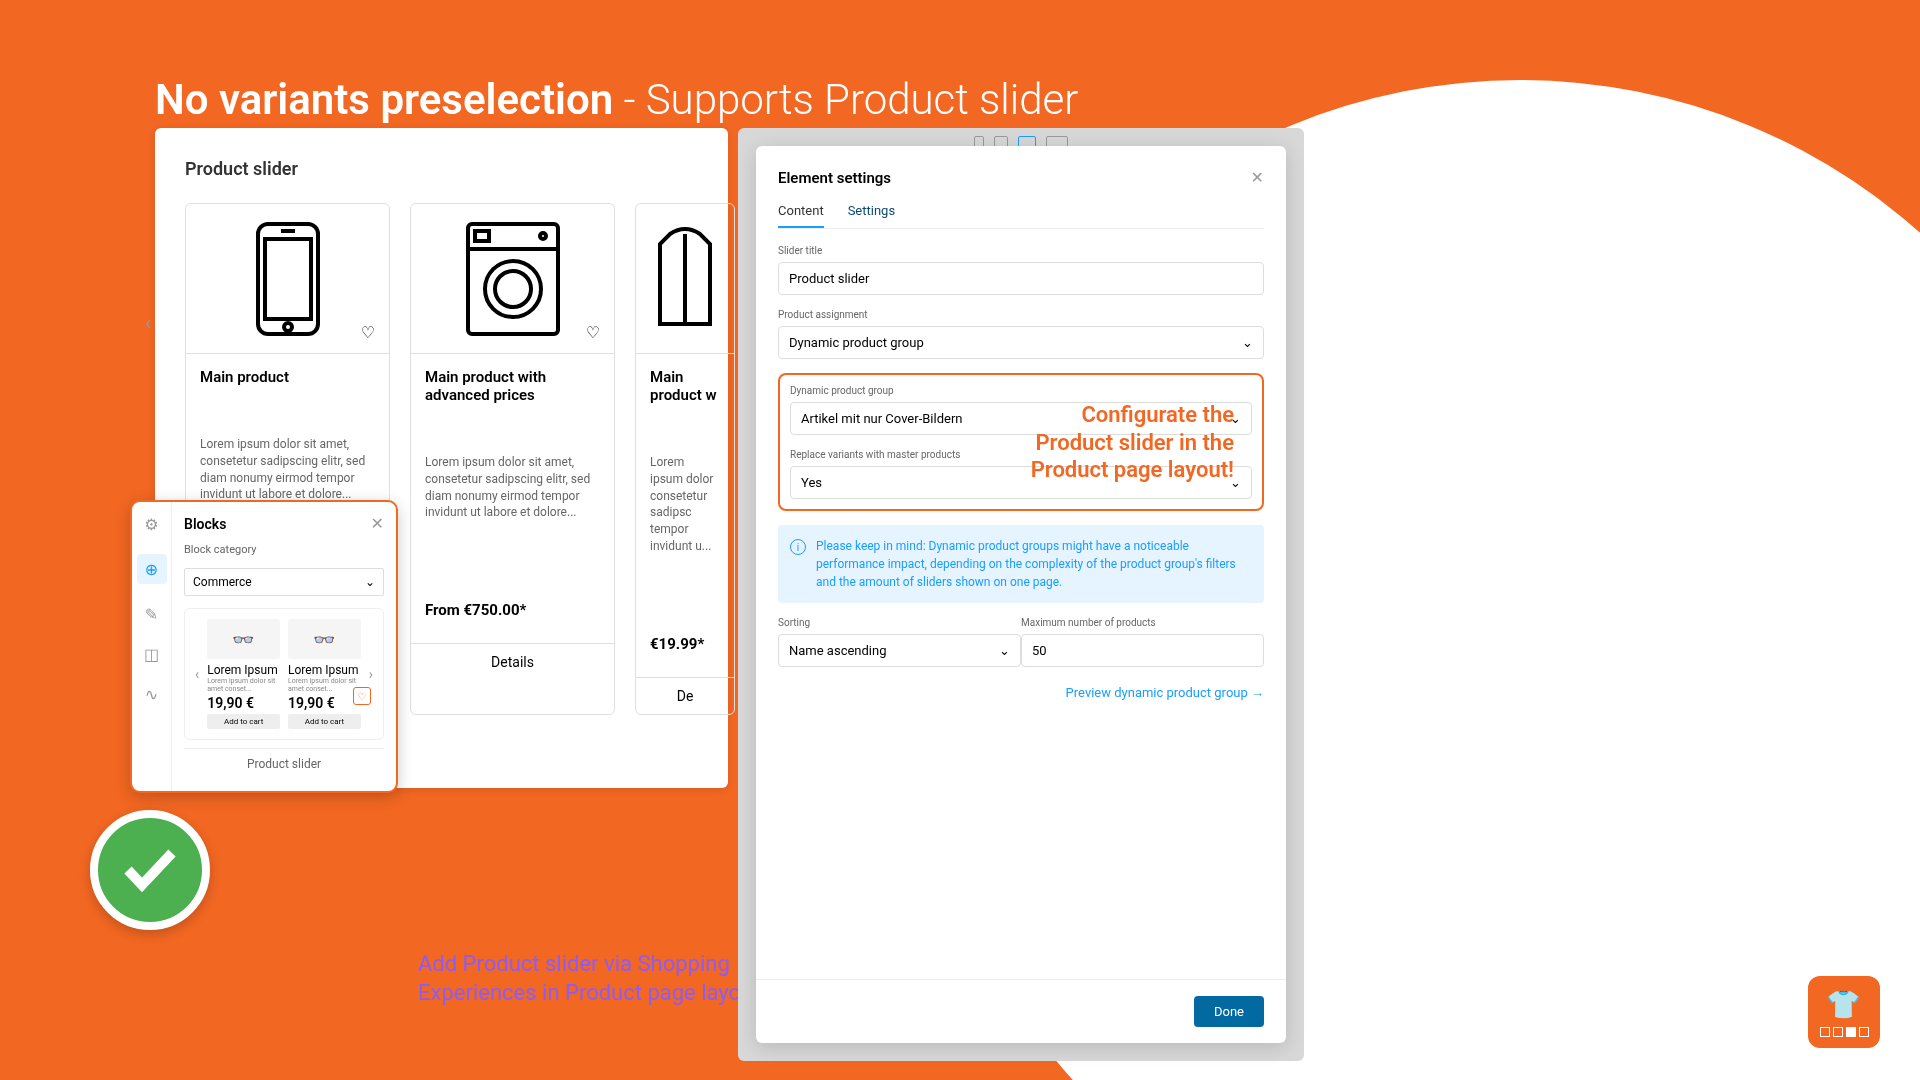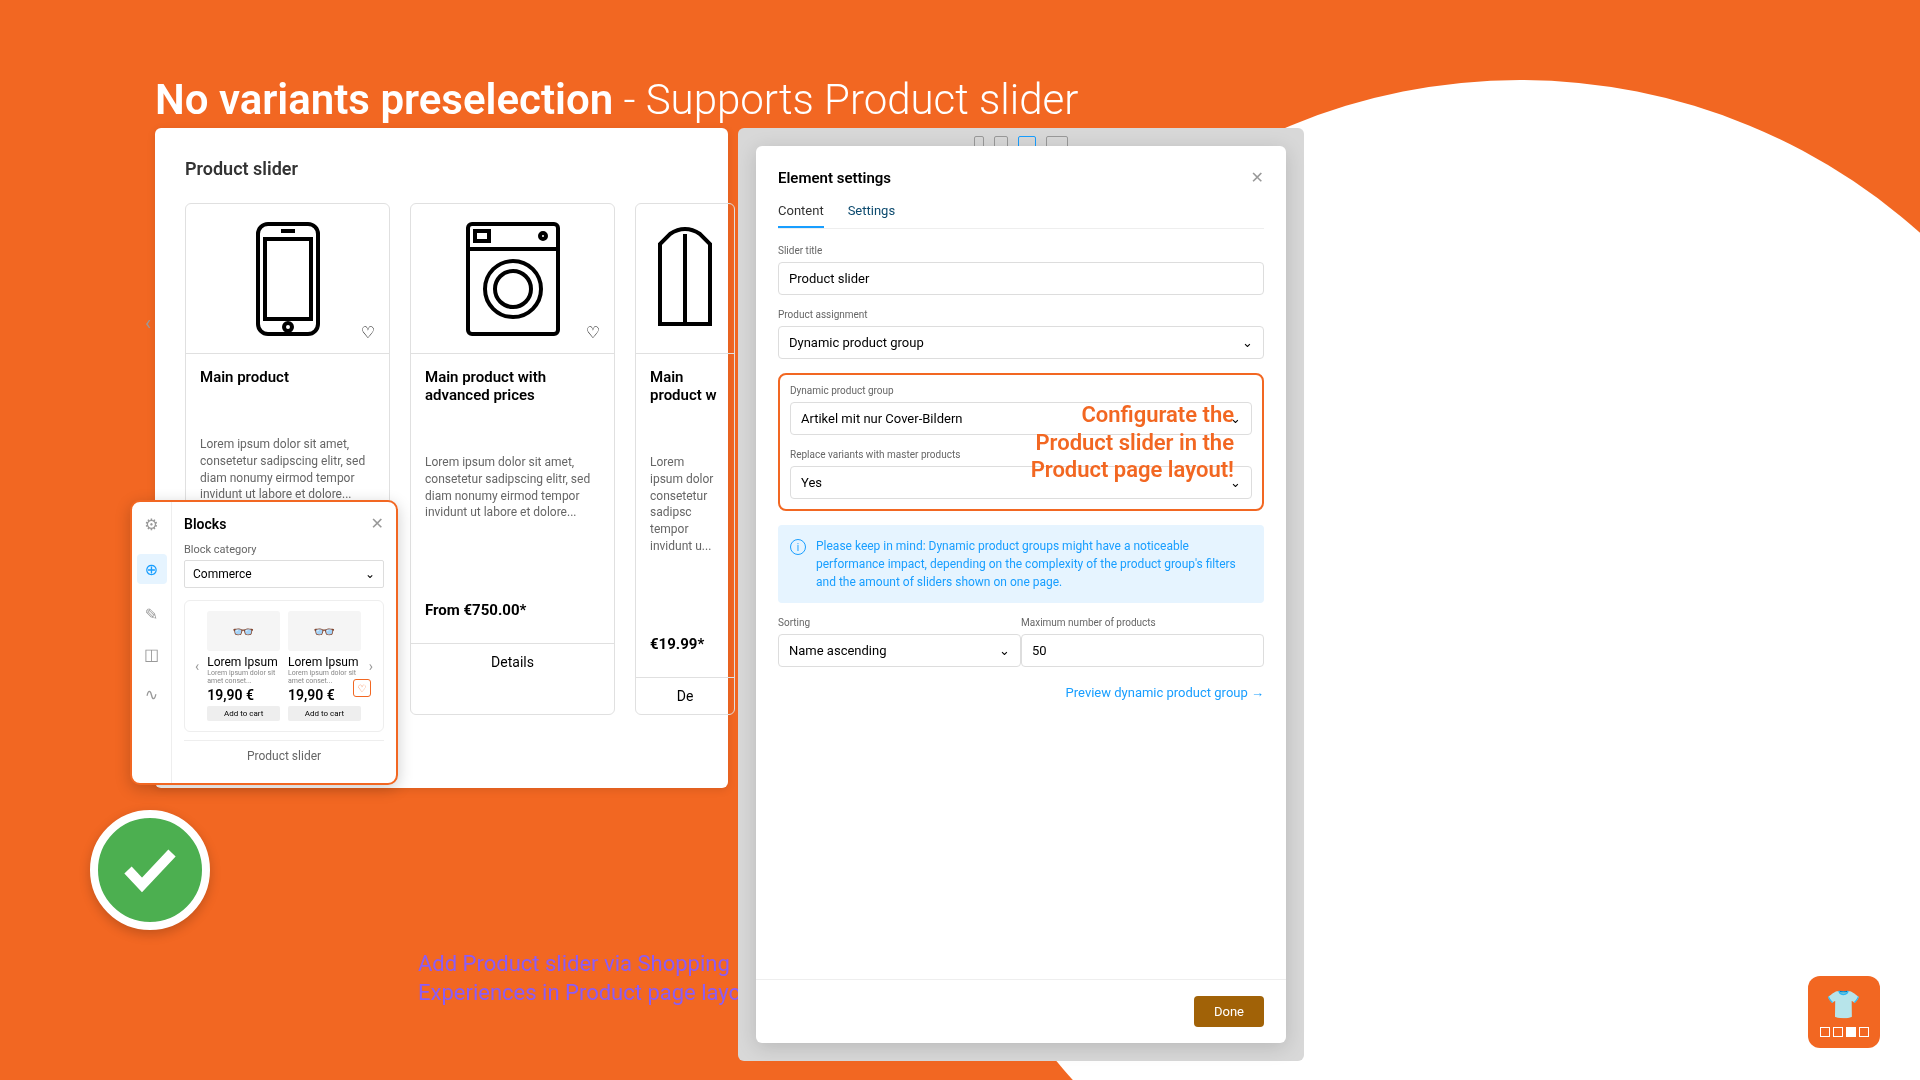--- a/index.html
+++ b/index.html
@@ -22,21 +22,21 @@
 .card-price{font-size:15px;font-weight:700;margin-bottom:10px}
 .card-btn{display:block;text-align:center;padding:10px;border-top:1px solid #e0e0e0;font-size:14px;cursor:pointer}
 .blocks-panel{position:absolute;top:500px;left:130px;width:268px;background:#fff;border:2px solid #f26722;border-radius:10px;box-shadow:0 4px 16px rgba(0,0,0,.2);display:flex}
 .blocks-side{width:40px;border-right:1px solid #eee;display:flex;flex-direction:column;align-items:center;padding-top:12px;gap:20px}
 .blocks-side span{width:20px;height:20px;display:flex;align-items:center;justify-content:center;color:#999;cursor:pointer}
 .blocks-side span.active{color:#189eff;background:#e6f4ff;border-radius:4px;width:30px;height:30px}
 .blocks-main{flex:1;padding:12px}
 .blocks-head{display:flex;justify-content:space-between;align-items:center;margin-bottom:10px}
 .blocks-head h4{font-size:14px;font-weight:600}
 .blocks-head span{color:#999;cursor:pointer}
-.blocks-label{font-size:11px;color:#666;margin-bottom:4px}
+.blocks-label{font-size:11px;color:#666;margin-bottom:12px}
 .blocks-select{border:1px solid #ddd;border-radius:2px;padding:6px 8px;font-size:12px;display:flex;justify-content:space-between;margin-bottom:12px;cursor:pointer}
 .blocks-preview{border:1px solid #eee;border-radius:6px;padding:10px;display:flex;gap:8px;align-items:center}
 .blocks-nav{color:#999;cursor:pointer;font-size:14px}
 .mini-card{flex:1}
 .mini-img{height:40px;background:#f5f5f5;border-radius:3px;margin-bottom:4px;display:flex;align-items:center;justify-content:center;font-size:18px}
 .mini-title{font-size:12px;font-weight:400}
 .mini-desc{font-size:7px;color:#888}
 .mini-price{font-size:14px;font-weight:600;margin-top:2px}
 .mini-btn{font-size:8px;background:#eee;padding:3px;text-align:center;margin-top:3px;border-radius:2px}
 .mini-heart{position:absolute;right:12px;bottom:34px;width:18px;height:18px;border:1px solid #f26722;border-radius:3px;display:flex;align-items:center;justify-content:center;color:#f26722;font-size:10px}
@@ -57,21 +57,21 @@
 .tab.active{color:#333;border-bottom:2px solid #189eff}
 .flabel{font-size:10px;color:#666;margin-bottom:6px}
 .finput{border:1px solid #ddd;border-radius:4px;padding:8px 10px;font-size:13px;margin-bottom:14px;display:flex;justify-content:space-between;align-items:center}
 .highlight{border:2px solid #f26722;border-radius:8px;padding:10px;margin-bottom:14px}
 .info-box{background:#e6f4ff;border-radius:4px;padding:12px;display:flex;gap:10px;margin-bottom:14px;font-size:12px;color:#189eff;line-height:1.5}
 .info-icon{width:16px;height:16px;border:1.5px solid #189eff;border-radius:50%;display:flex;align-items:center;justify-content:center;font-size:10px;flex:none;margin-top:2px}
 .form-row{display:flex;}
 .form-col{flex:1}
 .preview-link{text-align:right;color:#189eff;font-size:13px;cursor:pointer;margin-top:4px}
 .modal-footer{position:absolute;bottom:0;left:0;right:0;padding:16px 22px;border-top:1px solid #eee;display:flex;justify-content:flex-end}
-.done-btn{background:#a16207;color:#fff;border:none;padding:8px 20px;border-radius:4px;font-size:13px;cursor:pointer}
+.done-btn{background:#0369a1;color:#fff;border:none;padding:8px 20px;border-radius:4px;font-size:13px;cursor:pointer}
 .annot{position:absolute;top:255px;right:52px;text-align:right;font-size:22px;font-weight:600;color:#f26722;line-height:1.25}
 .logo-badge{position:absolute;bottom:32px;right:40px;width:72px;height:72px;background:#f26722;border-radius:12px;display:flex;flex-direction:column;align-items:center;justify-content:center;gap:6px}
 .logo-badge .shirt{color:#fff;font-size:28px}
 .logo-squares{display:flex;gap:3px}
 .logo-squares span{width:10px;height:10px;border:1.5px solid #fff}
 .logo-squares span.filled{background:#fff}
 </style>
 </head>
 <body>
 

